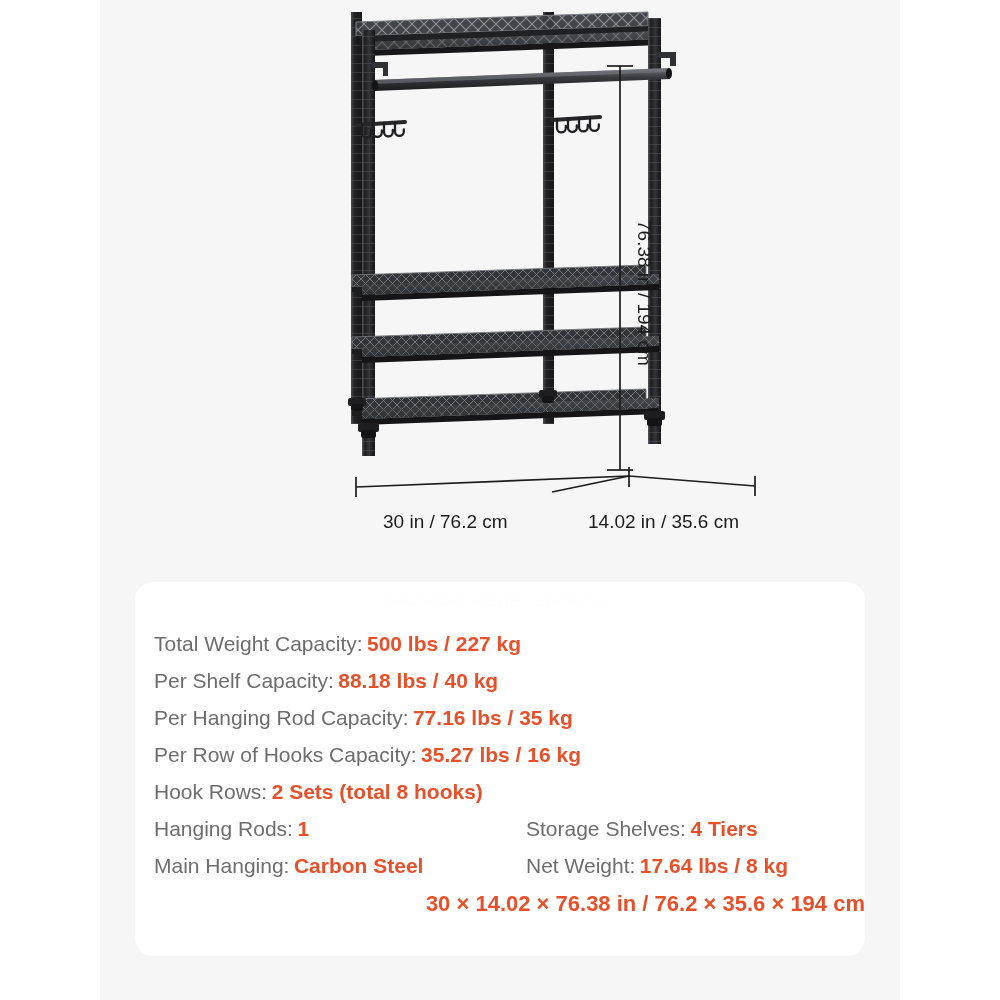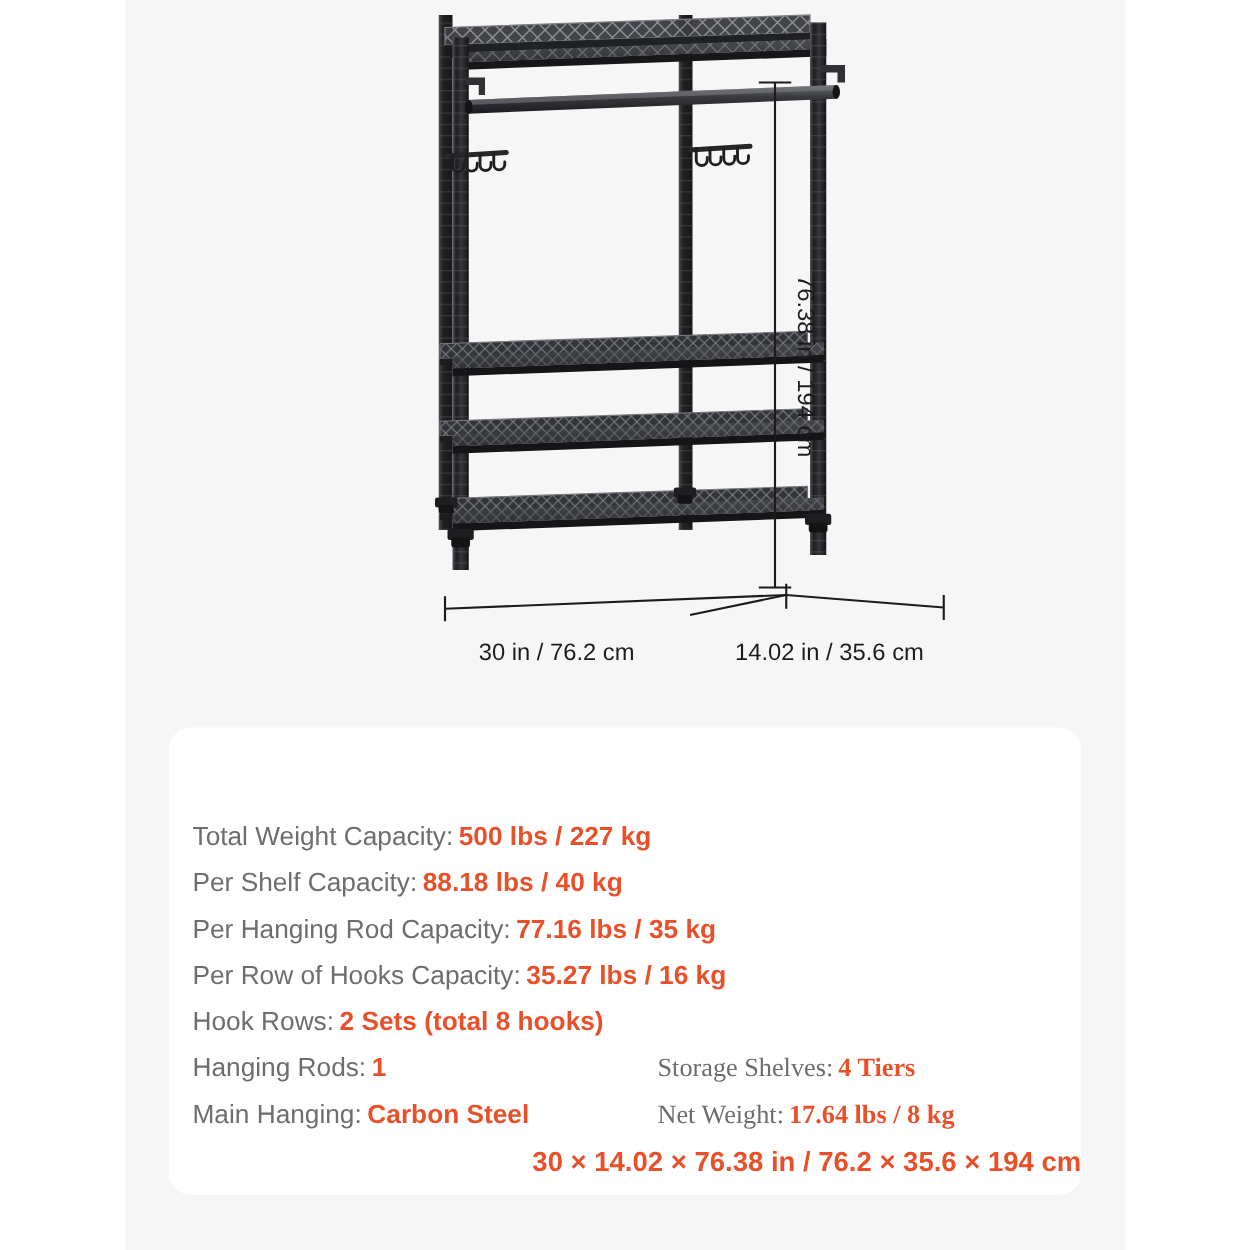--- a/index.html
+++ b/index.html
@@ -60,33 +60,32 @@
     top: 10px;
     text-align: center;
     font-size: 15px;
     letter-spacing: .4px;
     color: #fdfdfd;
     white-space: nowrap;
     user-select: none;
   }
   .spec-list {
     padding: 0 0 0 19px;
-    margin-top: 26px;
   }
   .spec-row {
     display: block;
     line-height: 35px;
     white-space: nowrap;
   }
   .spec-row.two-col {
     display: flex;
     justify-content: center;
   }
   .spec-row.two-col .col-a { width: 372px; flex: 0 0 372px; }
-  .spec-row.two-col .col-b { flex: 1 1 auto; font-family: Liberation Serif, serif; }
+  .spec-row.two-col .col-b { flex: 1 1 auto; }
 
   .lbl {
     font-size: 21px;
     color: #6d6d6d;
     font-weight: 400;
   }
   .val {
     font-size: 21px;
     color: #e8502a;
     font-weight: 700;

